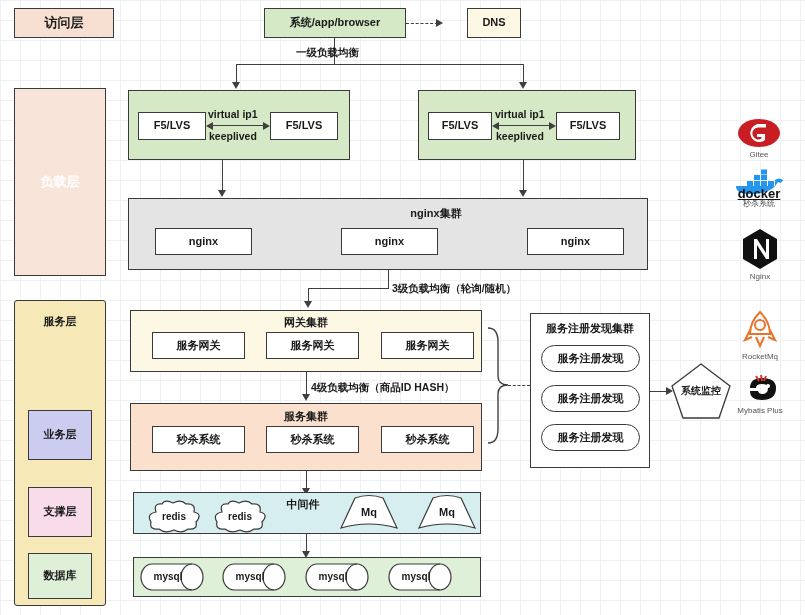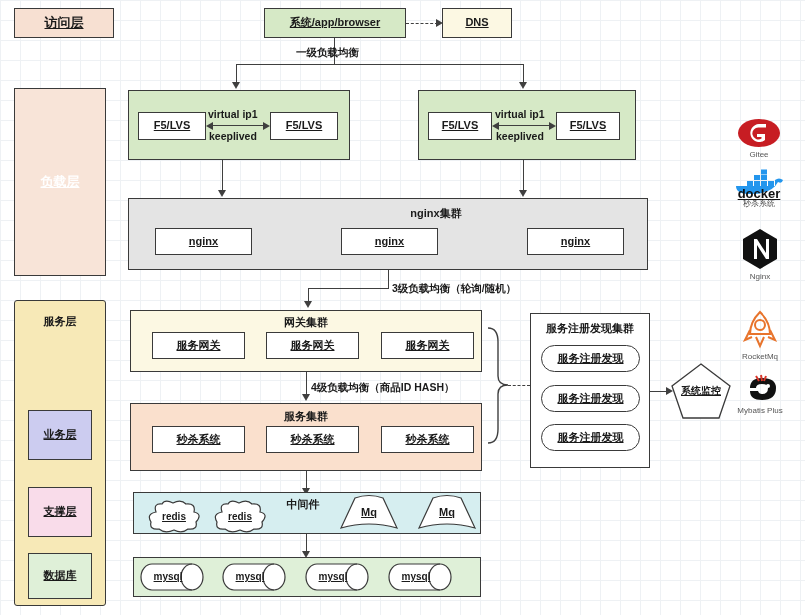--- a/index.html
+++ b/index.html
@@ -23,21 +23,20 @@
     position: absolute;
     box-sizing: border-box;
     display: flex;
     align-items: center;
     justify-content: center;
     text-align: left;
     font-size: 11px;
     font-weight: bold;
     color: #1a1a1a;
     line-height: 1.25;
-    text-decoration: underline;
   }
   .box {
     border: 1.3px solid #3a3a3a;
     background: #ffffff;
   }
   .grp-title {
     position: absolute;
     box-sizing: border-box;
     text-align: center;
     font-size: 11px;
@@ -130,21 +129,21 @@
     <span>支撑层</span>
   </div>
 
   <div class="node box" style="left:264px; top:8px; width:142px; height:30px; background:#d6e9c6;">
     <span>系统/app/browser</span>
   </div>
 
   <div class="dash-h" style="left:406px; top:23px; width:32px;"></div>
   <div class="arrow-right" style="left:436px; top:18.5px;"></div>
 
-  <div class="node box" style="left:442px; top:8px; width:70px; height:30px; background:#fcf8e3;">
+  <div class="node box" style="left:467px; top:8px; width:54px; height:30px; background:#fcf8e3;">
     <span>DNS</span>
   </div>
 
   <div class="ln ln-v" style="left:334px; top:38px; height:26px;"></div>
   <div class="edge-label" style="left:296px; top:46px;">一级负载均衡</div>
 
   <div class="ln ln-h" style="left:236px; top:64px; width:288px;"></div>
   <div class="ln ln-v" style="left:236px; top:64px; height:22px;"></div>
   <div class="arrow-down" style="left:232px; top:82px;"></div>
   <div class="ln ln-v" style="left:523px; top:64px; height:22px;"></div>

